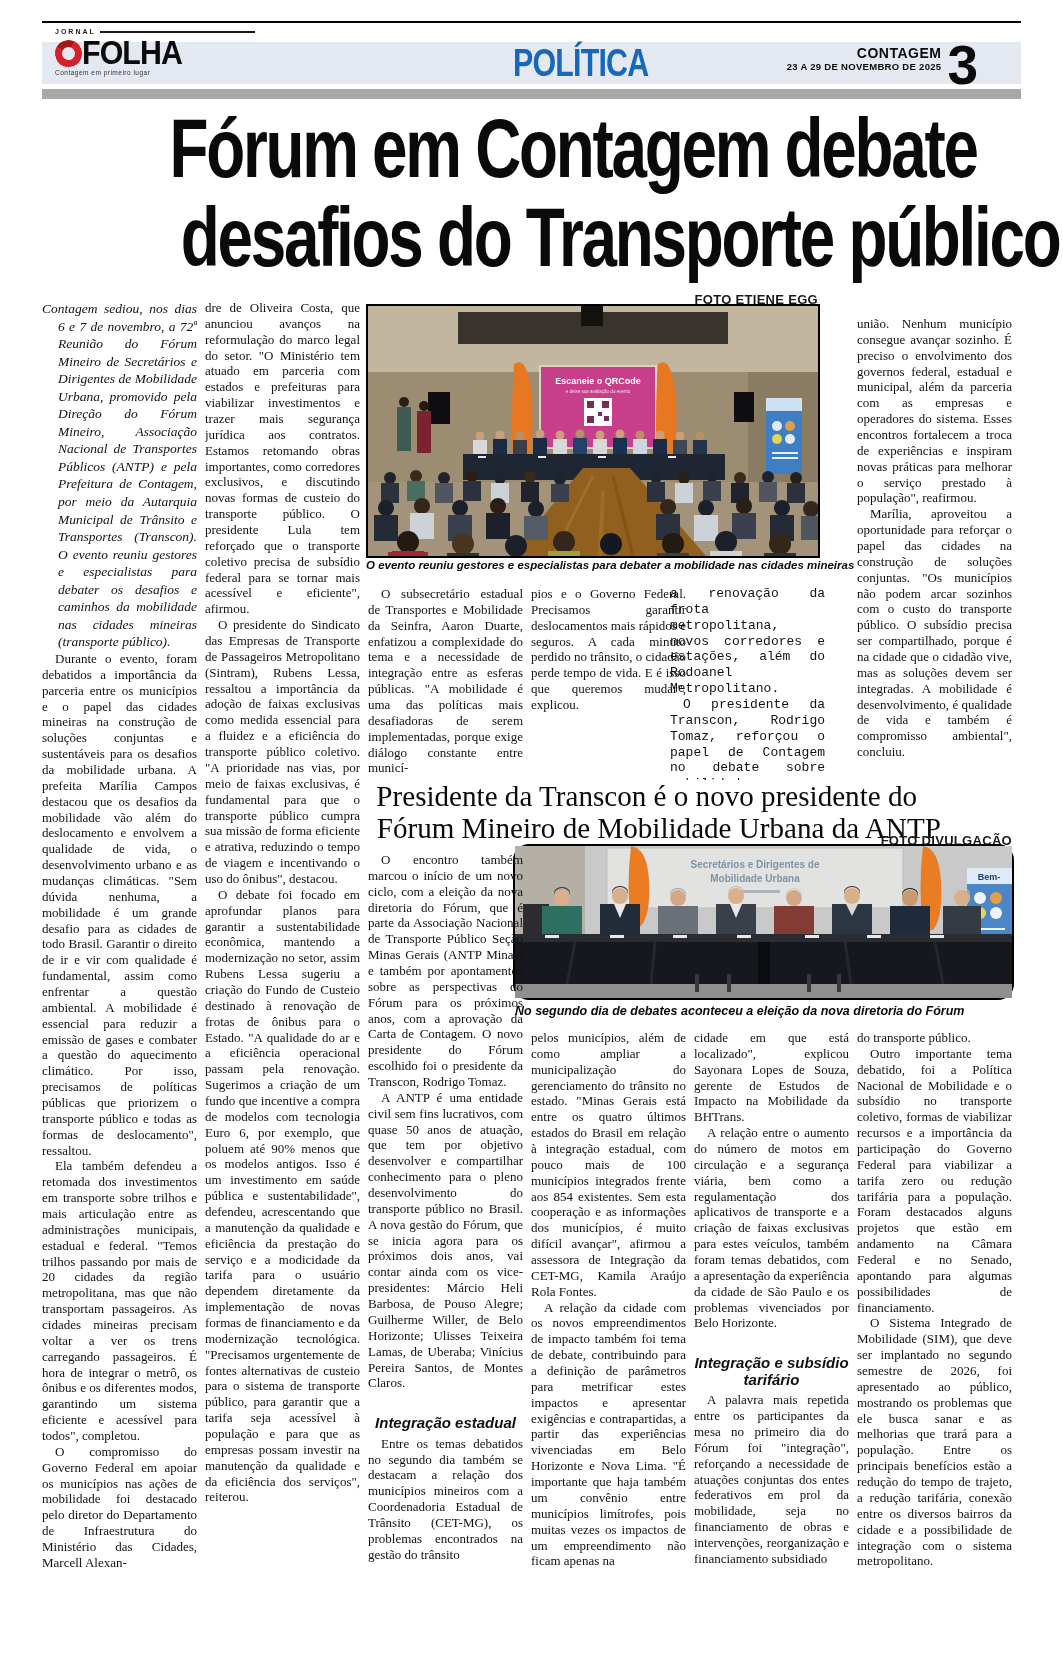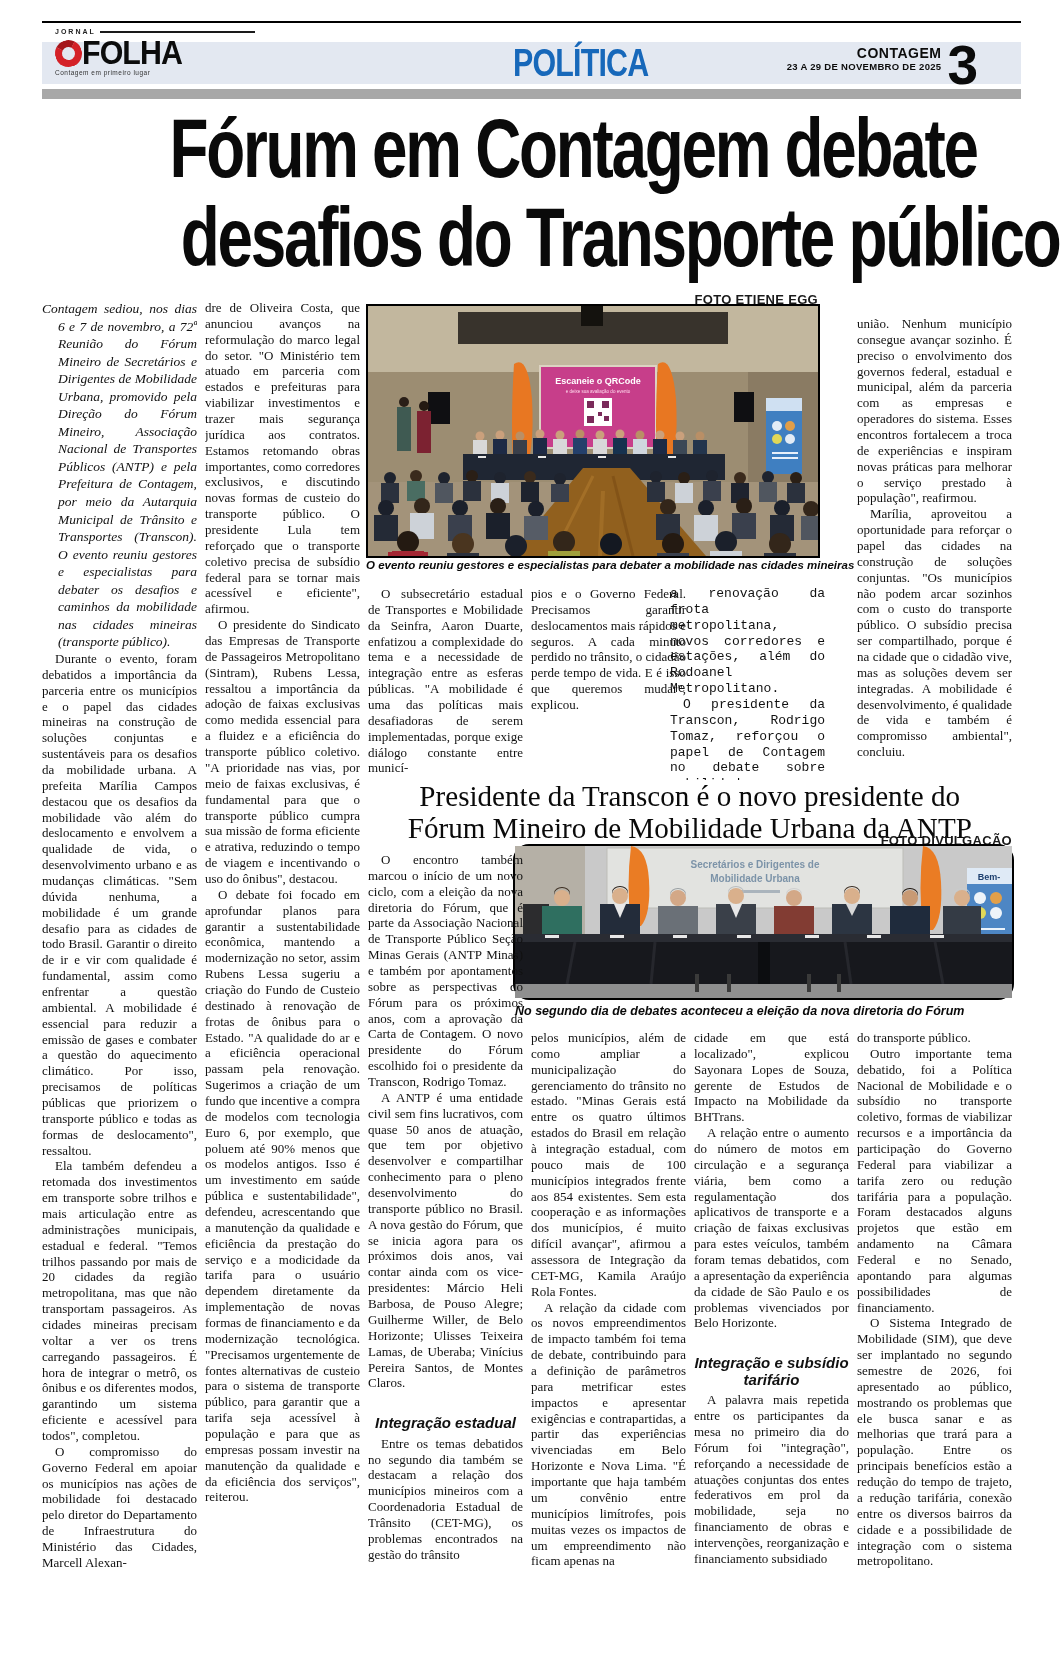--- a/index.html
+++ b/index.html
@@ -45,21 +45,21 @@
   
   .photo{border:2px solid #000;background:#22c55e;}
   .photo svg{display:block;}
   .credit{font-family:"Liberation Sans",sans-serif;font-size:13px;font-weight:bold;color:#1a1a1a;
           text-align:right;letter-spacing:.3px;}
   .caption{font-family:"Liberation Sans",sans-serif;font-weight:bold;font-style:italic;color:#0a0a0a;
            white-space:nowrap;}
   .caption1{font-size:11.5px;}
   .caption2{font-size:12.5px;}
   
-  .headline2{left:368px;top:780px;width:644px;text-align:center;margin:0;font-weight:normal;}
+  .headline2{left:368px;top:780px;width:644px;margin:0;font-weight:normal;}
   .h2-line{display:inline-block;white-space:nowrap;font-family:"Liberation Serif",serif;
            font-size:30px;line-height:32px;color:#0a0a0a;transform:scaleX(.97);transform-origin:center;}
 </style>
 </head>
 <body>
 
 <div class="page">
 
   <div class="abs top-rule"></div>
   <div class="abs header-strip"></div>

